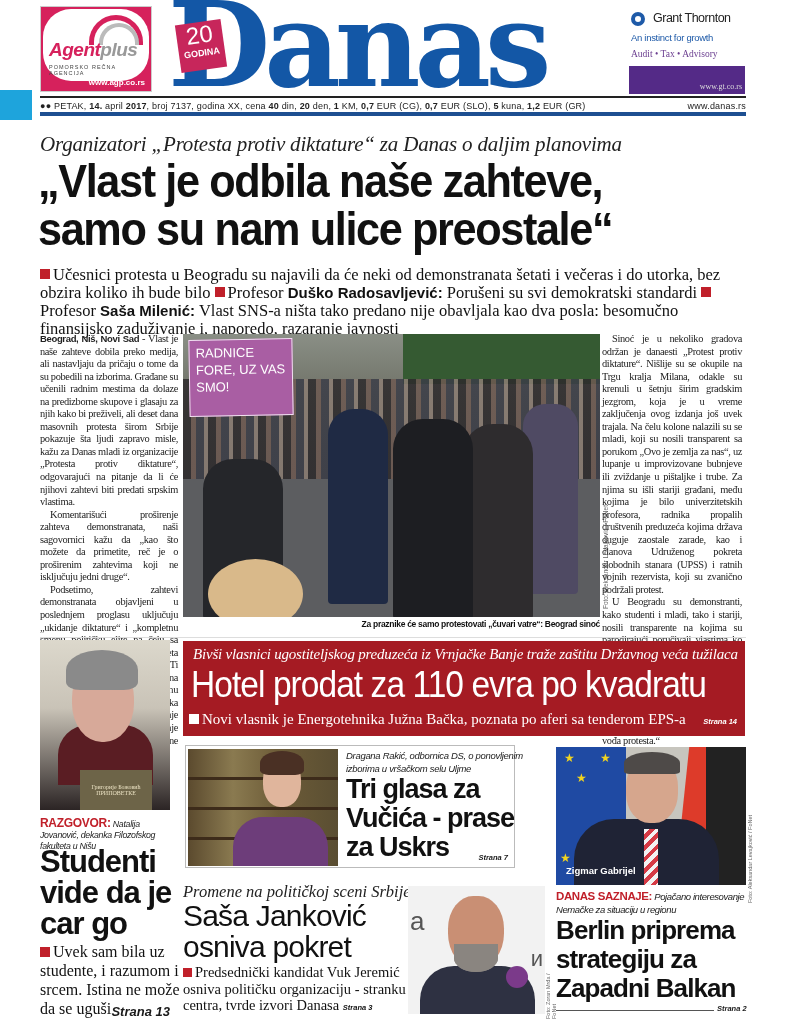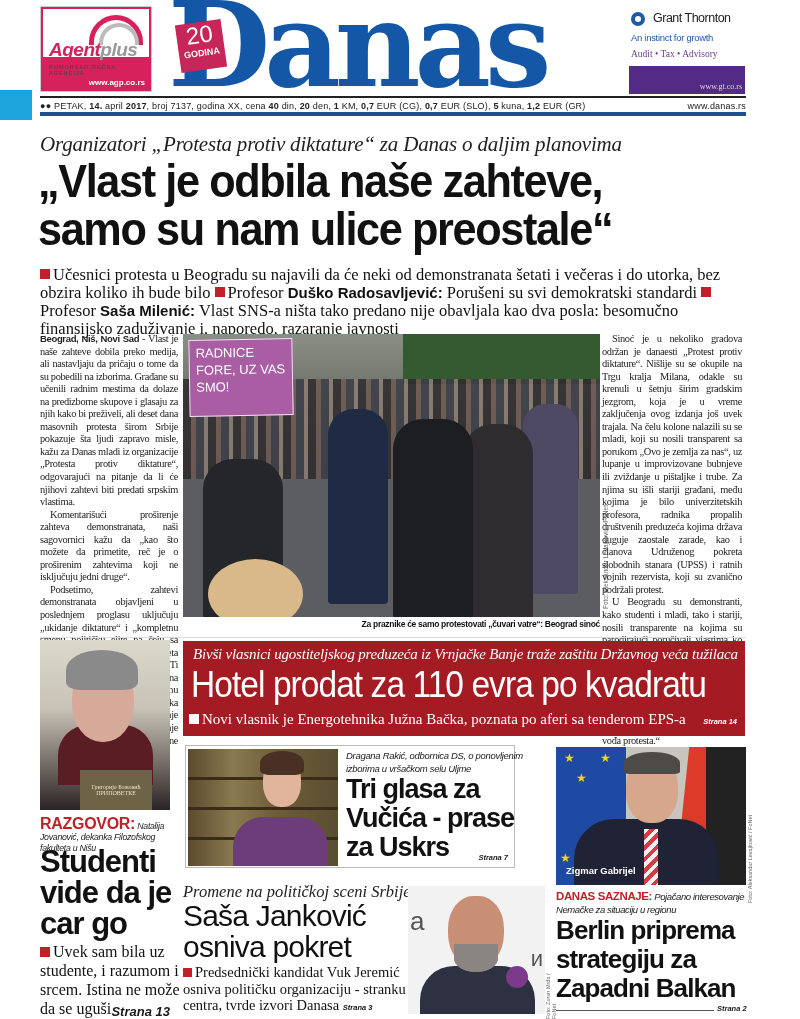--- a/index.html
+++ b/index.html
@@ -3,21 +3,21 @@
 <meta charset="utf-8">
 <style>
   * { box-sizing: border-box; margin: 0; padding: 0; }
   html, body { width: 800px; height: 1019px; background: #fff; overflow: hidden; }
   body { position: relative; font-family: "Liberation Serif", serif; color: #1a1a1a; }
 
   .abs { position: absolute; }
 
   
   .agent-ad { left: 40px; top: 6px; width: 112px; height: 86px; background: #d6215c; border: 1px solid #ccc; }
-  .agent-ad .inner { position: absolute; left: 2px; top: 2px; width: 106px; height: 48px; background: #fff; }
+  .agent-ad .inner { position: absolute; left: 2px; top: 2px; width: 106px; height: 72px; background: #fff; border-radius: 28px; }
   .agent-ad .arc { position: absolute; left: 46px; top: 6px; width: 54px; height: 30px; border: 5px solid #d6215c; border-bottom: none; border-radius: 40px 40px 0 0; }
   .agent-ad .arc2 { position: absolute; left: 56px; top: 14px; width: 40px; height: 22px; border: 4px solid #bbb; border-bottom: none; border-radius: 30px 30px 0 0; }
   .agent-ad .brand { position: absolute; left: 6px; top: 30px; font-family: "Liberation Sans", sans-serif; font-weight: bold; font-style: italic; font-size: 19px; color: #d6215c; letter-spacing: -0.5px; }
   .agent-ad .brand span { color: #999; }
   .agent-ad .sub { position: absolute; left: 6px; top: 55px; font-family: "Liberation Sans", sans-serif; font-size: 5.5px; letter-spacing: 1px; color: #444; }
   .agent-ad .url { position: absolute; right: 6px; bottom: 4px; font-family: "Liberation Sans", sans-serif; font-weight: bold; font-size: 8px; color: #fff; }
 
   .badge20 { left: 178px; top: 22px; width: 46px; height: 48px; background: #c7265b; transform: rotate(-8deg); color: #fff; text-align: center; z-index: 3; }
   .badge20 .n { font-family: "Liberation Sans", sans-serif; font-size: 24px; line-height: 26px; display: block; }
   .badge20 .g { font-family: "Liberation Sans", sans-serif; font-size: 9px; font-weight: bold; display: block; }
@@ -79,21 +79,21 @@
   .red-banner .sub .sq { display: inline-block; width: 10px; height: 10px; background: #fff; margin-right: 3px; vertical-align: 0; }
   .red-banner .pg { position: absolute; right: 8px; top: 76px; font-family: "Liberation Sans", sans-serif; font-style: italic; font-weight: bold; font-size: 7.5px; }
 
   
   .photo-dean { left: 40px; top: 640px; width: 130px; height: 170px; background: linear-gradient(180deg, #dcd8cc 0%, #c9c3b7 40%, #2b2424 100%); overflow: hidden; }
   .photo-dean .head { position: absolute; left: 32px; top: 22px; width: 62px; height: 80px; background: #d7a999; border-radius: 45% 45% 48% 48%; }
   .photo-dean .hair { position: absolute; left: 26px; top: 10px; width: 72px; height: 40px; background: #8a8a8a; border-radius: 50% 50% 20% 20%; }
   .photo-dean .scarf { position: absolute; left: 18px; top: 85px; width: 95px; height: 60px; background: #5a1d23; border-radius: 30px 30px 0 0; }
   .photo-dean .book { position: absolute; left: 40px; top: 130px; width: 72px; height: 40px; background: #6d6448; color: #e8dfc0; font-size: 6px; text-align: center; padding-top: 14px; }
   .dean-kicker { left: 40px; top: 818px; width: 140px; font-family: "Liberation Sans", sans-serif; font-style: italic; font-size: 8.8px; line-height: 11px; color: #222; letter-spacing: -0.3px; }
-  .dean-kicker .red { color: #c0202a; font-weight: bold; font-style: normal; font-size: 16px; }
+  .dean-kicker .red { color: #c0202a; font-weight: bold; font-style: normal; font-size: 12px; }
   .dean-head { left: 40px; top: 846px; width: 140px; font-family: "Liberation Sans", sans-serif; font-weight: bold; font-size: 31px; line-height: 31px; color: #111; letter-spacing: -1px; }
   .dean-sub { left: 40px; top: 942px; width: 140px; font-size: 16px; line-height: 19px; color: #111; }
   .dean-sub .sq { display: inline-block; width: 10px; height: 10px; background: #c0202a; margin-right: 3px; vertical-align: 0; }
   .dean-page { left: 40px; top: 1004px; width: 130px; text-align: right; font-family: "Liberation Sans", sans-serif; font-style: italic; font-weight: bold; font-size: 13px; }
 
   
   .rakic-box { left: 185px; top: 745px; width: 330px; height: 123px; border: 1px solid #bbb; }
   .rakic-photo { position: absolute; left: 2px; top: 3px; width: 150px; height: 117px; background: linear-gradient(90deg, #5b4a2e 0%, #8a7a50 30%, #6d5c38 60%, #5a4e32 100%); overflow: hidden; }
   .rakic-photo .shelf { position: absolute; left: 0; width: 150px; height: 3px; background: #3d2b1a; }
   .rakic-photo .face { position: absolute; left: 75px; top: 8px; width: 38px; height: 50px; background: #e0b59c; border-radius: 45%; }

